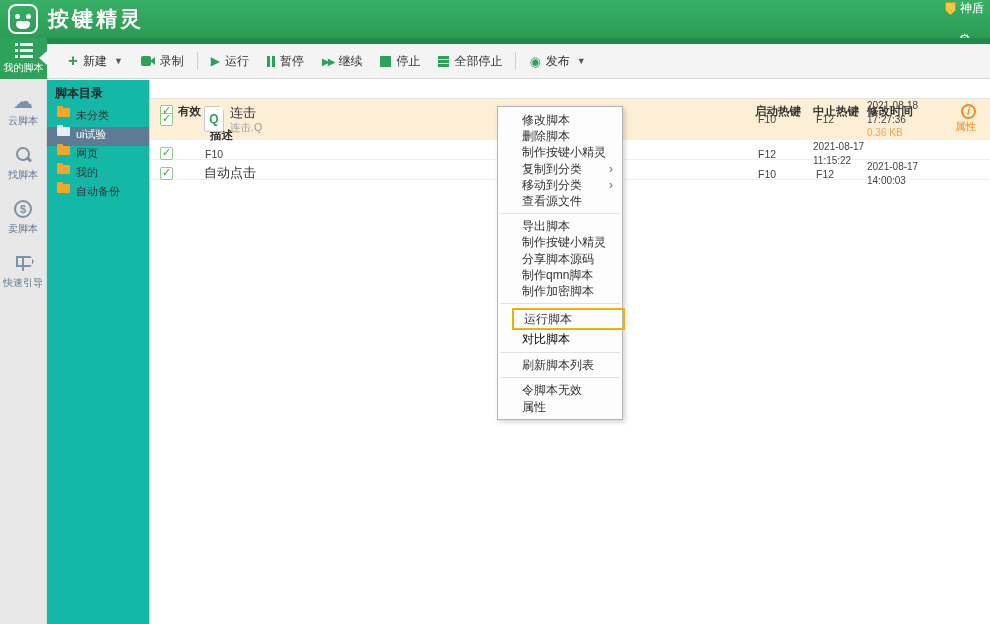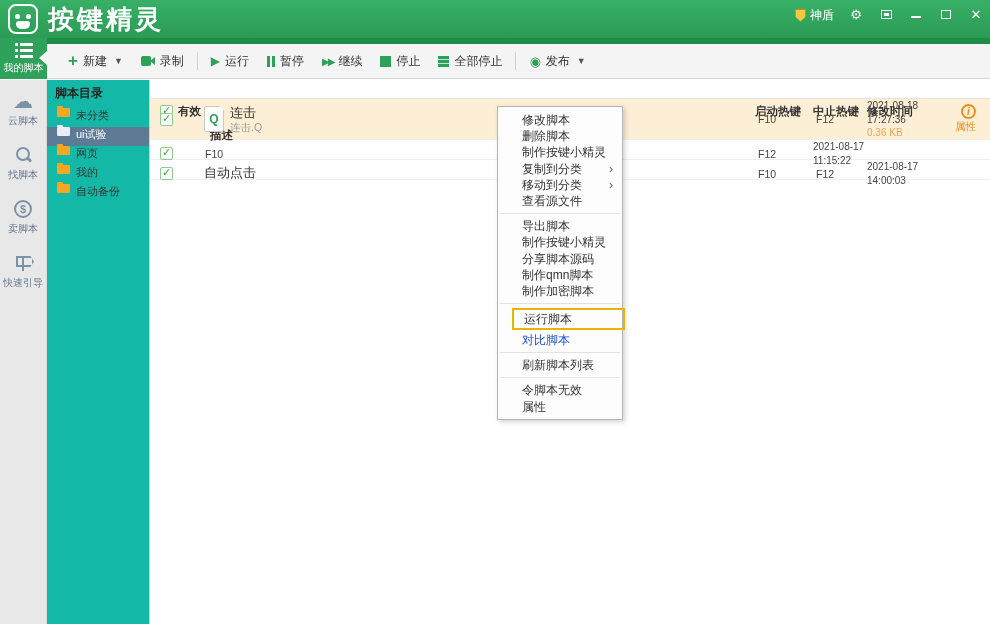--- a/index.html
+++ b/index.html
@@ -12,22 +12,22 @@
 
   
   .titlebar { position:absolute; left:0; top:0; width:990px; height:38px;
     background:linear-gradient(#38b066,#2b9b55); display:flex; align-items:center; }
   .logo { width:30px; height:30px; margin-left:8px; border:2px solid #fff; border-radius:8px;
     position:relative; background:transparent; }
   .eye { position:absolute; top:8px; width:5px; height:5px; border-radius:50%; background:#fff; }
   .eye.l { left:5px; } .eye.r { right:5px; }
   .mouth { position:absolute; left:6px; right:6px; bottom:3px; height:8px; background:#fff;
     border-radius:3px 3px 5px 5px; }
-  .app-title { color:#fff; font-size:26px; font-weight:bold; letter-spacing:3px; margin-left:10px; }
-  .tb-right { position:absolute; right:6px; top:0; height:30px; display:flex; align-items:center; gap:14px; }
+  .app-title { color:#fff; font-size:21px; font-weight:bold; letter-spacing:3px; margin-left:10px; }
+  .tb-right { position:absolute; right:6px; top:0; height:30px; display:flex; align-items:center; gap:14px;flex-direction:column; }
   .shield-wrap { display:flex; align-items:center; gap:4px; color:#fff; font-size:12px; cursor:pointer; }
   .shield-icon { width:11px; height:13px; background:#f6c83f; display:inline-block;
     clip-path:polygon(0 0,100% 0,100% 60%,50% 100%,0 60%); box-shadow:inset 0 0 0 1px #c98f1c; }
   .tb-ico { color:#fff; font-size:13px; width:16px; text-align:center; cursor:pointer; line-height:16px; }
   .boss-box { display:inline-block; width:11px; height:9px; border:1px solid #fff; position:relative; }
   .boss-box::after { content:""; position:absolute; left:2px; top:2px; width:5px; height:3px; background:#fff; }
   .min-bar { display:inline-block; width:10px; height:2px; background:#fff; margin-bottom:1px; }
   .max-box { display:inline-block; width:10px; height:9px; border:1px solid #fff; }
 
   
@@ -119,21 +119,21 @@
   .info-icon { width:15px; height:15px; border:2px solid #f08c1e; border-radius:50%; color:#f08c1e;
     font-size:10px; font-style:italic; font-weight:bold; display:flex; align-items:center;
     justify-content:center; margin-left:6px; cursor:pointer; }
   .prop-label { color:#f08c1e; font-size:10.5px; margin-top:1px; white-space:nowrap; }
 
   
   .ctxmenu { position:absolute; left:497px; top:106px; width:126px; background:#fdfdfd;
     border:1px solid #b5b5b5; box-shadow:2px 2px 5px rgba(0,0,0,.18); padding:5px 0 4px 0; z-index:10; }
   .mi { height:16.2px; line-height:16.2px; font-size:12px; color:#333; padding-left:24px;
     position:relative; cursor:pointer; white-space:nowrap; }
-  .mi.disabled { color:#1d4ed8; cursor:default; }
+  .mi.disabled { color:#000000; cursor:default;font-family:Liberation Mono, monospace; }
   .mi.has-sub::after { content:"›"; position:absolute; right:9px; top:0; color:#666; font-size:12px; }
   .msep { height:1px; background:#e2e2e2; margin:4px 2px; }
   .redbox { border:2px solid #eab308; margin:2px -3px 2px 14px; }
   .redbox .mi { padding-left:10px; height:18px; line-height:18px; }
 </style>
 </head>
 <body>
 
 <div class="titlebar">
   <div class="logo">

